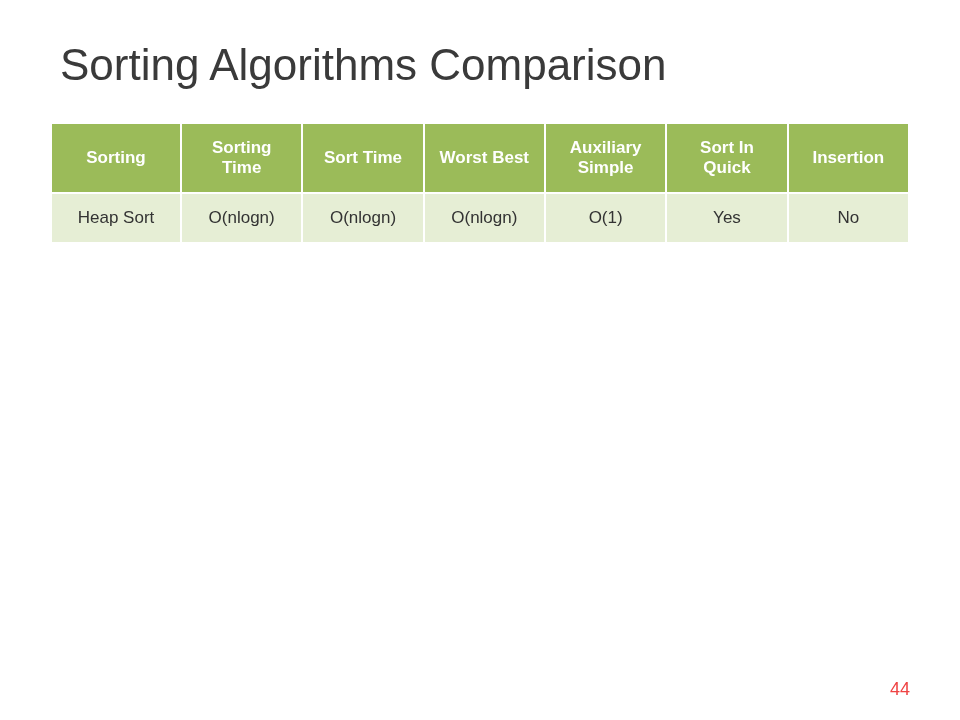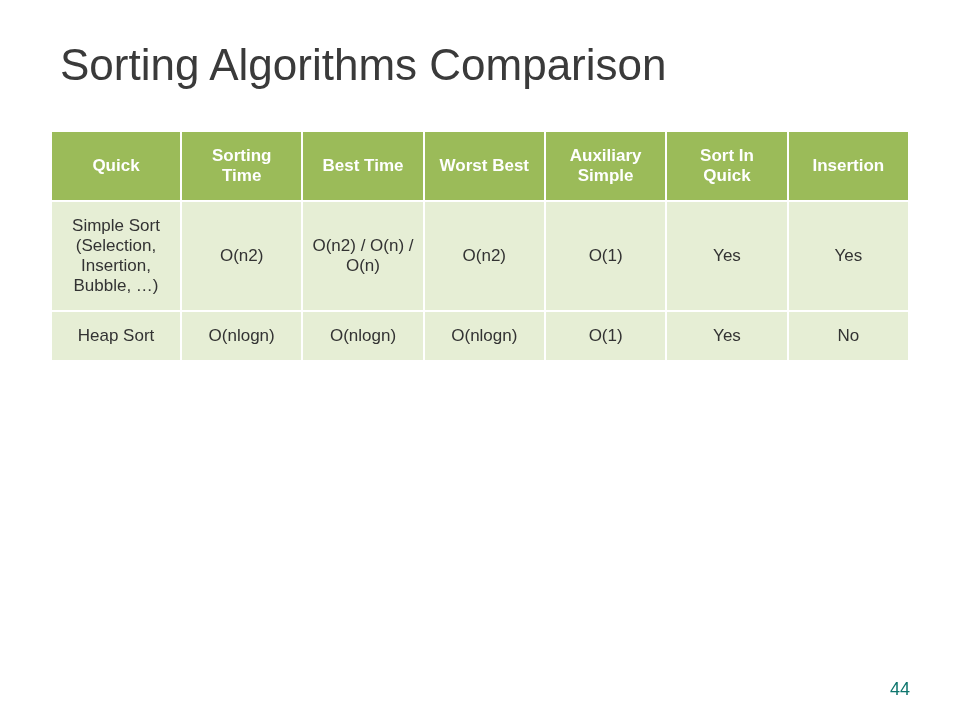--- a/index.html
+++ b/index.html
@@ -12,21 +12,21 @@
       height: 720px;
       background: #ffffff;
       font-family: Arial, Helvetica, sans-serif;
       padding: 40px 50px;
       position: relative;
     }
     .title {
       font-size: 44px;
       font-weight: 400;
       color: #3a3a3a;
-      margin-bottom: 40px;
+      margin-bottom: 32px;
       margin-left: 10px;
     }
     table {
       width: 100%;
       border-collapse: collapse;
       table-layout: fixed;
     }
     th, td {
       padding: 14px 8px;
       text-align: center;
@@ -48,51 +48,42 @@
     .row-even td {
       background: #cdddac;
     }
     .col-method {
       width: 130px;
     }
     .page-number {
       position: absolute;
       bottom: 20px;
       right: 50px;
-      color: #0f766e;
+      color: #ef4444;
       font-size: 18px;
     }
   </style>
 </head>
 <body>
 
 <h1 class="title">Sorting Algorithms Comparison</h1>
 
 <table>
   <thead>
     <tr>
-      <th class="col-method">Quick</th>
+      <th class="col-method">Sorting</th>
       <th>Sorting Time</th>
-      <th>Best Time</th>
+      <th>Sort Time</th>
       <th>Worst Best</th>
       <th>Auxiliary Simple</th>
       <th>Sort In Quick</th>
       <th>Insertion</th>
     </tr>
   </thead>
   <tbody>
-    <tr class="row-odd">
-      <td>Simple Sort (Selection, Insertion, Bubble, …)</td>
-      <td>O(n2)</td>
-      <td>O(n2) / O(n) / O(n)</td>
-      <td>O(n2)</td>
-      <td>O(1)</td>
-      <td>Yes</td>
-      <td>Yes</td>
-    </tr>
     <tr class="row-odd">
       <td>Heap Sort</td>
       <td>O(nlogn)</td>
       <td>O(nlogn)</td>
       <td>O(nlogn)</td>
       <td>O(1)</td>
       <td>Yes</td>
       <td>No</td>
     </tr>
   </tbody>

